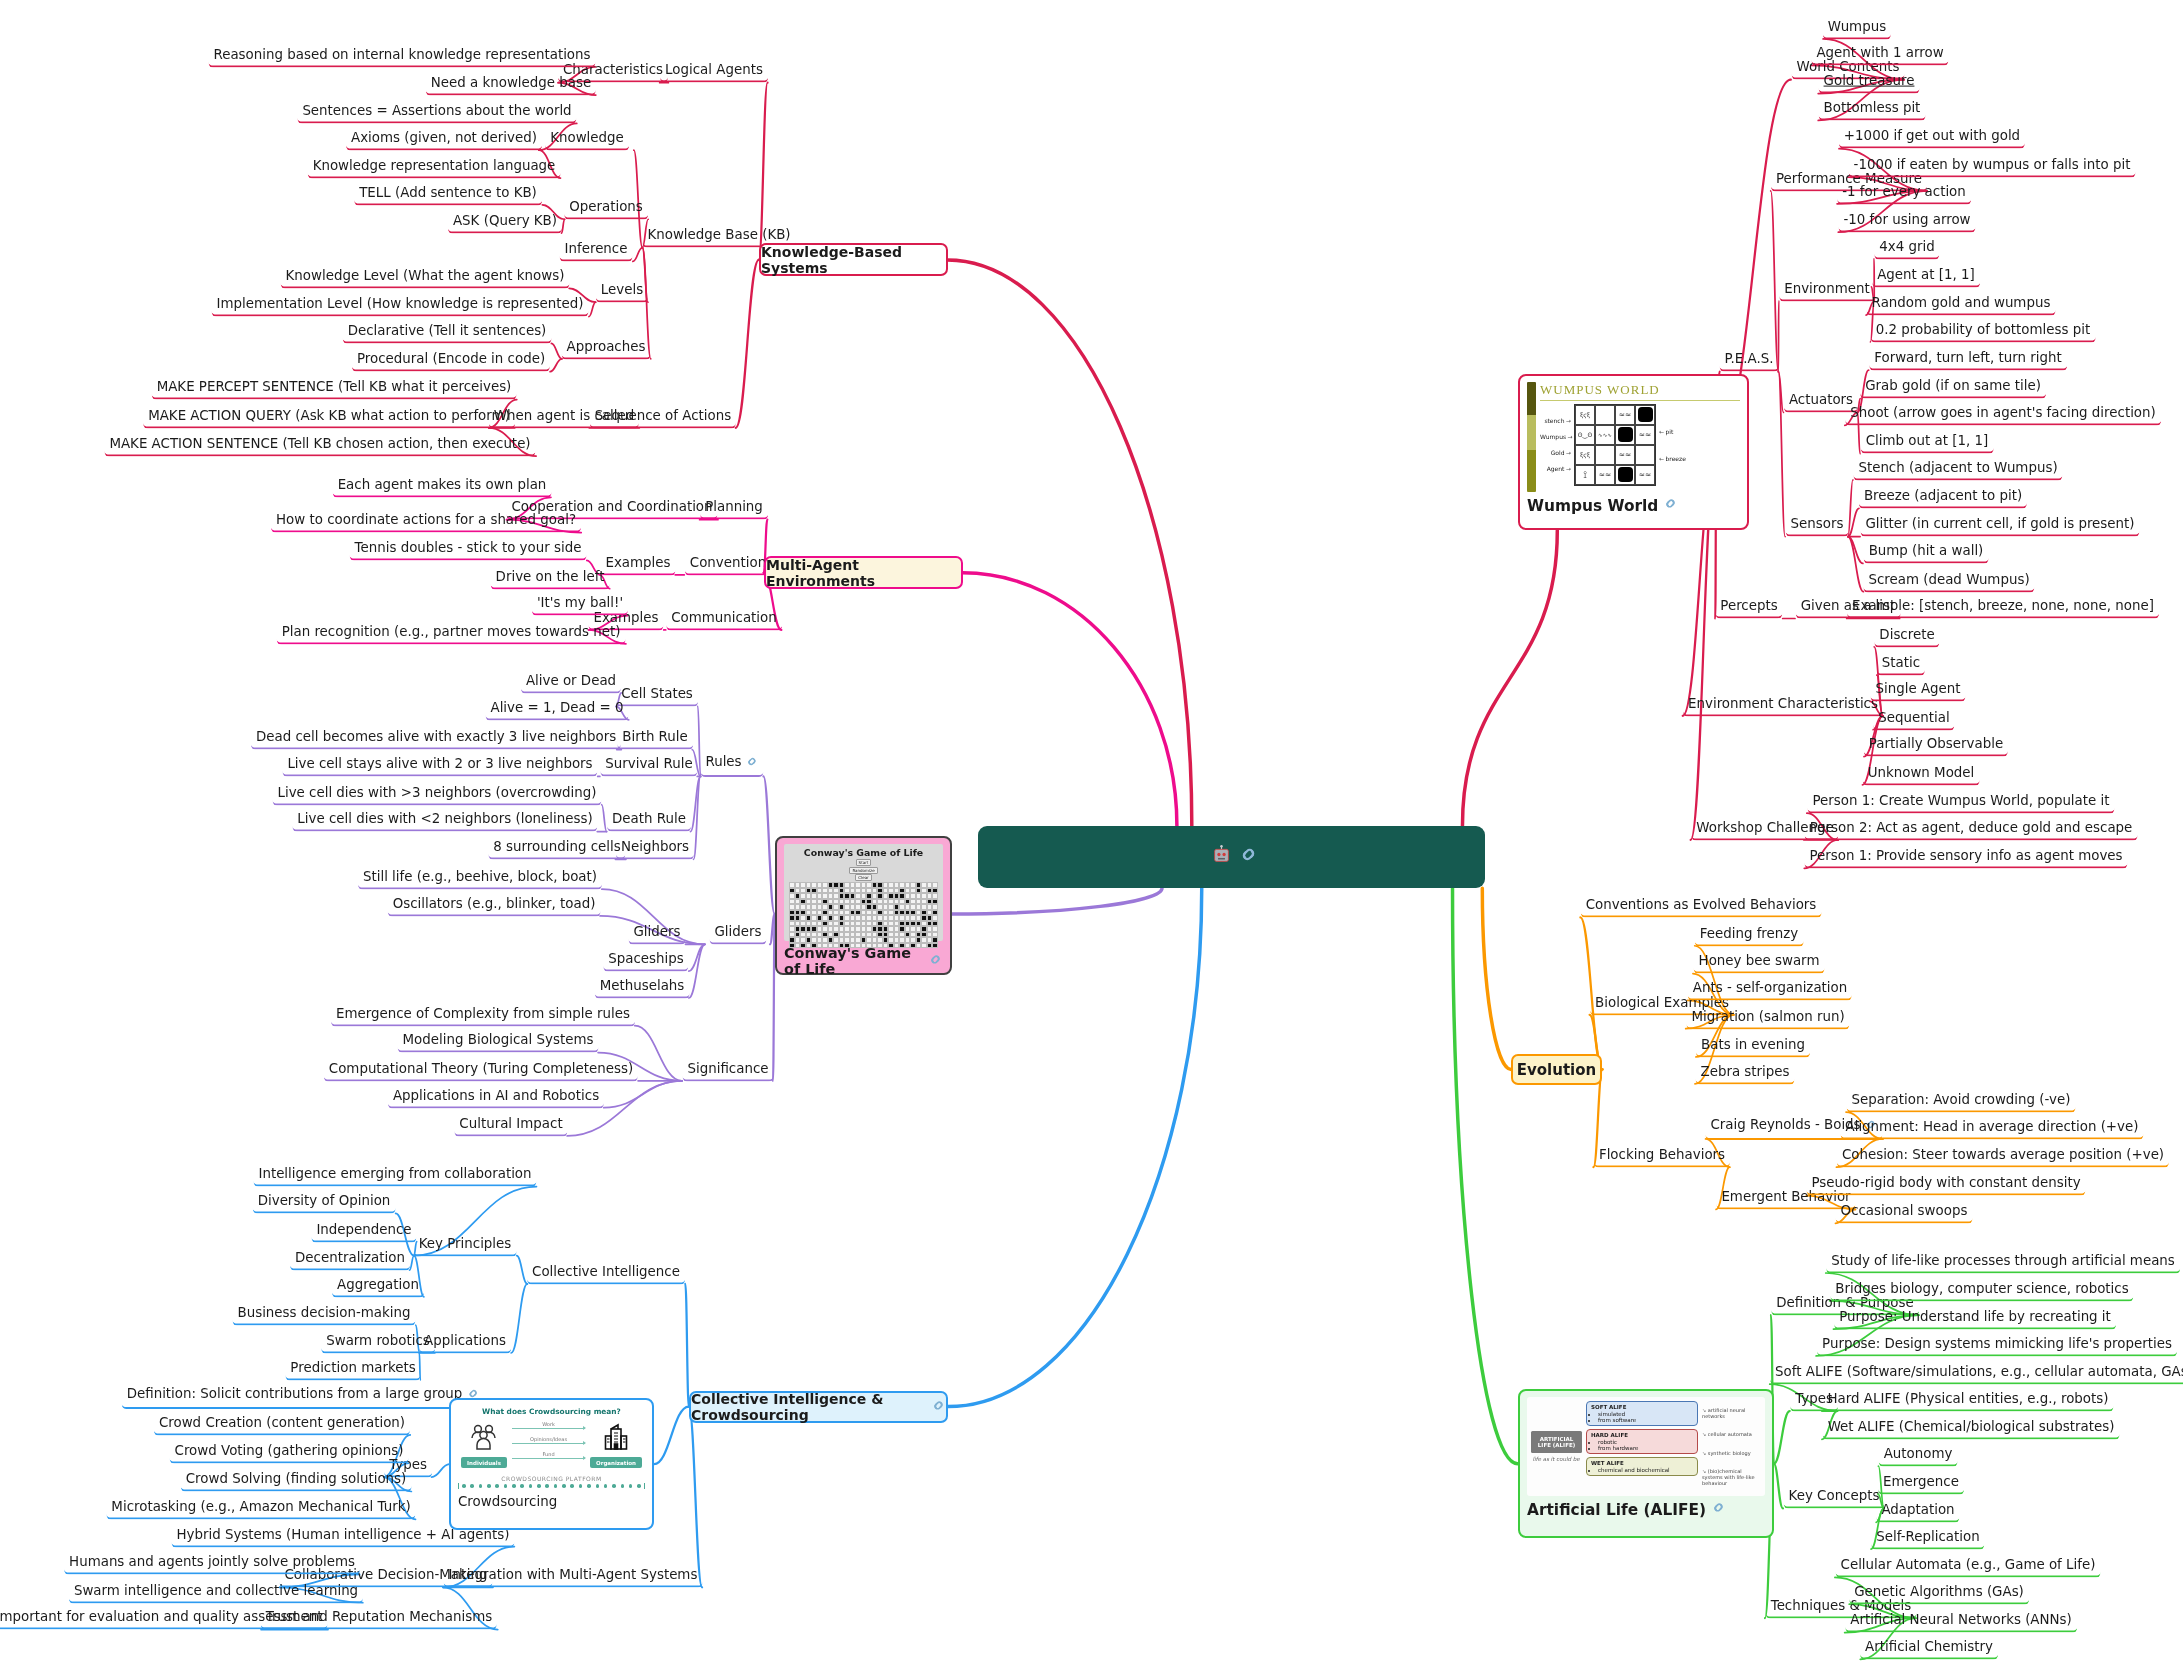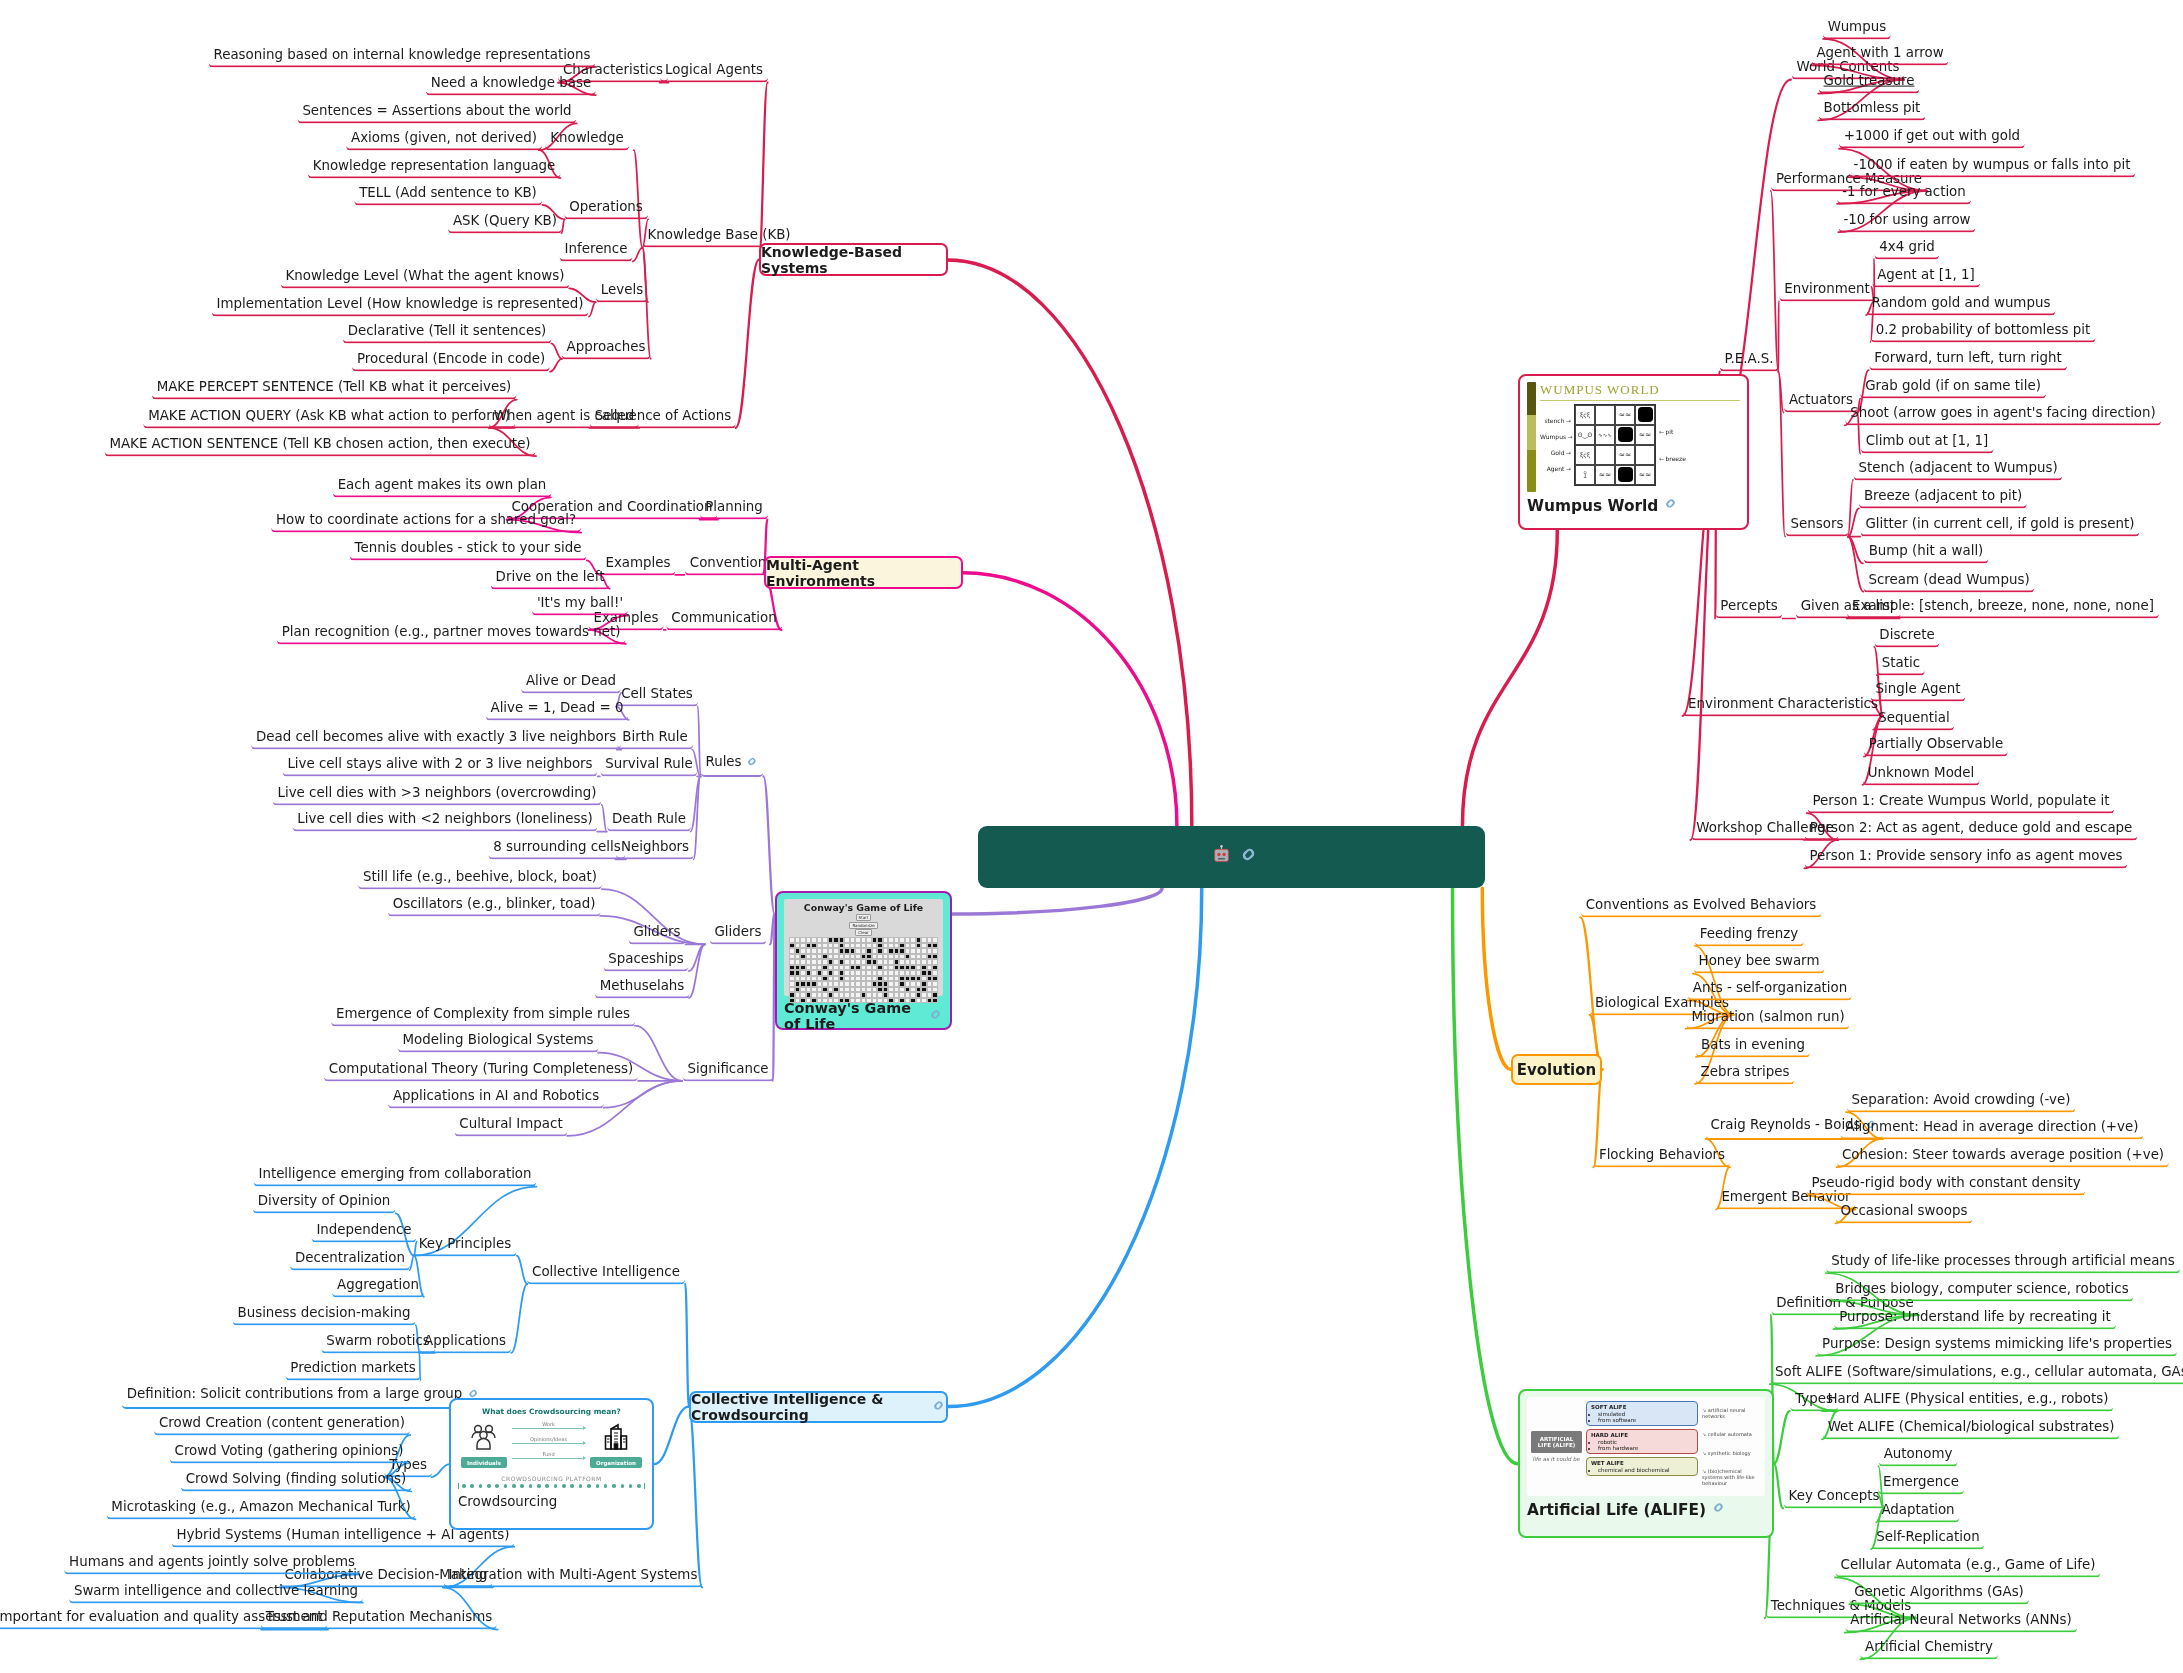--- a/index.html
+++ b/index.html
@@ -12,21 +12,21 @@
   .label .lnk{margin-left:4px;vertical-align:-1.5px;}
   .mainbox{position:absolute;z-index:4;box-sizing:border-box;border-radius:7px;
            display:flex;align-items:center;justify-content:center;font-weight:bold;}
   #central-node{left:978px;top:826px;width:507px;height:62px;background:#155a50;color:#ffffff;
                 font-size:22px;border-radius:9px;z-index:5;}
   #kbs-node{left:759px;top:243px;width:189px;height:33px;background:#ffffff;border:2px solid #d91c4e;font-size:14px;}
   #mae-node{left:764px;top:556px;width:199px;height:33px;background:#fcf5dd;border:2px solid #ee0c8c;font-size:14px;}
   #ci-node{left:689px;top:1391px;width:259px;height:32px;background:#def2fc;border:2px solid #2e9bf0;font-size:14px;}
   #evo-node{left:1511px;top:1054px;width:91px;height:31px;background:#fdf3c9;border:2px solid #fb9800;font-size:15px;}
   .imgbox{position:absolute;z-index:4;box-sizing:border-box;border-radius:8px;padding:6px 7px;}
-  #conway-node{left:775px;top:891px;width:177px;height:139px;background:#5eead4;border:2px solid #a21caf;}
+  #conway-node{left:775px;top:836px;width:177px;height:139px;background:#f9a8d4;border:2px solid #404040;}
   #wumpus-node{left:1518px;top:374px;width:231px;height:156px;background:#ffffff;border:2px solid #d91c4e;}
   #crowd-node{left:449px;top:1398px;width:205px;height:132px;background:#ffffff;border:2px solid #2e9bf0;}
   #alife-node{left:1518px;top:1389px;width:256px;height:149px;background:#e9f9ec;border:2px solid #3dcc3d;}
   .caption{font-weight:bold;font-size:14.4px;margin-top:4px;display:flex;align-items:center;gap:5px;}
   
   .life-app{background:#d9d9d9;border-radius:2px;padding:3px 4px;height:97px;box-sizing:border-box;}
   .life-title{text-align:center;font-weight:bold;font-size:9.4px;}
   .life-btns{display:flex;flex-direction:column;align-items:center;gap:0.5px;margin:1px 0;}
   .life-btn{font-size:4px;background:#efefef;border:0.5px solid #999;padding:0 2px;border-radius:1px;}
   .life-grid{display:grid;grid-template-columns:repeat(27,5.5px);grid-auto-rows:5.5px;justify-content:center;margin-top:1px;}

